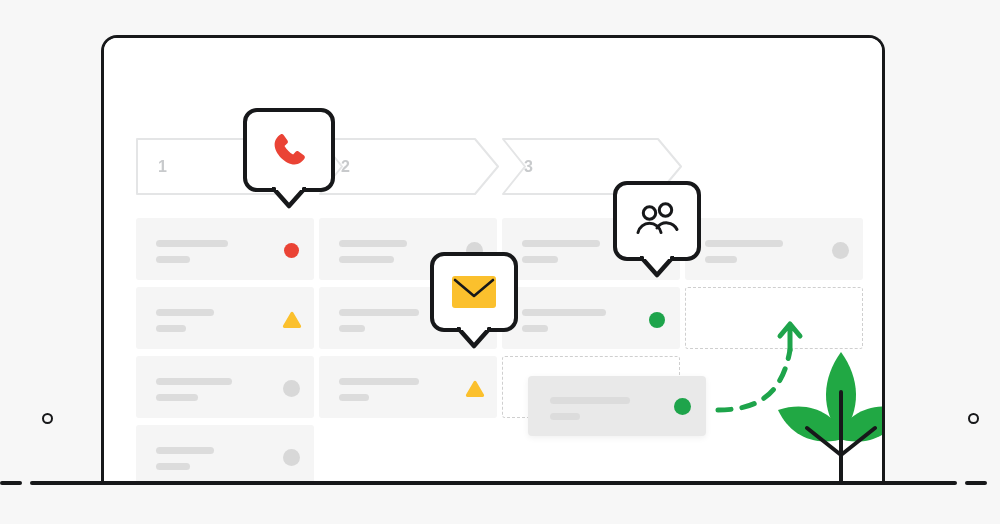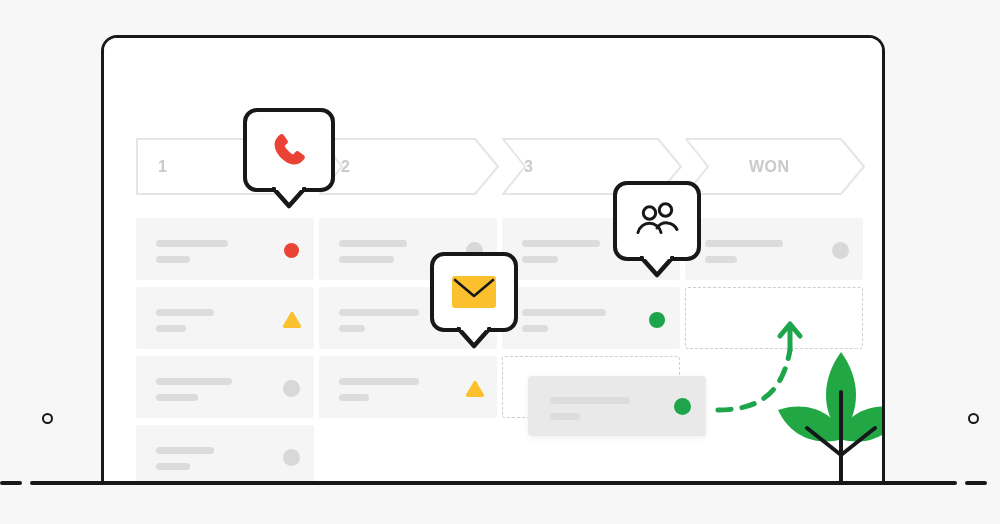--- a/index.html
+++ b/index.html
@@ -202,26 +202,20 @@
       <span class="stage-label">2</span>
     </div>
 
     <div class="stage" style="left:398px; width:180px;">
       <svg width="180" height="57" viewBox="0 0 180 57">
         <path d="M1,1 H156 L179,28.5 L156,56 H1 L23,28.5 Z" fill="#ffffff" stroke="#e4e5e6" stroke-width="2" stroke-linejoin="round"></path>
       </svg>
       <span class="stage-label">3</span>
     </div>
 
-    <div class="stage" style="left:581px; width:180px;">
-      <svg width="180" height="57" viewBox="0 0 180 57">
-        <path d="M1,1 H156 L179,28.5 L156,56 H1 L23,28.5 Z" fill="#ffffff" stroke="#e4e5e6" stroke-width="2" stroke-linejoin="round"></path>
-      </svg>
-      <span class="stage-label" style="left:64px;">WON</span>
-    </div>
 
     <div class="card" style="left:32px; top:180px; width:178px; height:62px;">
       <div class="bar" style="left:20px; top:22px; width:72px;"></div>
       <div class="bar short" style="left:20px; top:38px; width:34px;"></div>
       <div class="dot red" style="left:148px; top:25px; width:15px; height:15px;"></div>
     </div>
 
     <div class="card" style="left:32px; top:249px; width:178px; height:62px;">
       <div class="bar" style="left:20px; top:22px; width:58px;"></div>
       <div class="bar short" style="left:20px; top:38px; width:30px;"></div>

